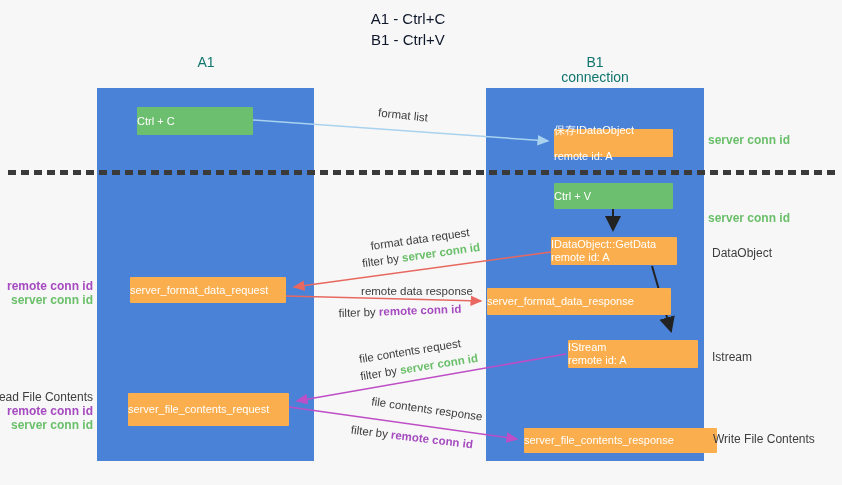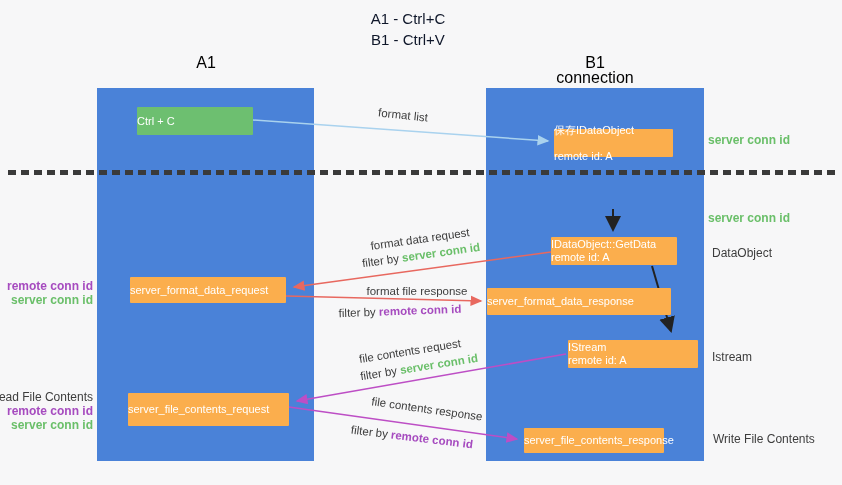--- a/index.html
+++ b/index.html
@@ -16,22 +16,22 @@
     position: absolute;
     left: 308px; top: 8px; width: 200px;
     text-align: center;
     font-size: 15px; line-height: 21px;
     color: #0f172a;
   }
   .col-header {
     position: absolute;
     width: 140px;
     text-align: center;
-    font-size: 16px; line-height: 15px;
-    color: #000000;
+    font-size: 14px; line-height: 15px;
+    color: #0f766e;
   }
   .lifeline {
     position: absolute;
     top: 88px; height: 373px;
     background: #4a82d8;
   }
   .dotline {
     position: absolute;
     left: 8px; top: 170px; width: 828px; height: 5px;
     background: repeating-linear-gradient(to right, #3a3a3a 0px, #3a3a3a 8px, rgba(0,0,0,0) 8px, rgba(0,0,0,0) 13px);
@@ -115,20 +115,23 @@
 
   <div class="node green" style="left:137px; top:107px; width:116px; height:28px;">
     <div>Ctrl + C</div>
   </div>
 
   <div class="node orange" style="left:554px; top:129px; width:119px; height:28px;gap:13px;">
     <div>保存IDataObject</div>
     <div>remote id: A</div>
   </div>
 
+  <div class="node green" style="left:554px; top:183px; width:119px; height:26px;">
+    <div>Ctrl + V</div>
+  </div>
 
   <div class="node orange" style="left:551px; top:237px; width:126px; height:28px;">
     <div>IDataObject::GetData</div>
     <div>remote id: A</div>
   </div>
 
   <div class="node orange" style="left:130px; top:277px; width:156px; height:26px;">
     <div>server_format_data_request</div>
   </div>
 
@@ -138,30 +141,30 @@
 
   <div class="node orange" style="left:568px; top:340px; width:130px; height:28px;">
     <div>IStream</div>
     <div>remote id: A</div>
   </div>
 
   <div class="node orange" style="left:128px; top:393px; width:161px; height:33px;">
     <div>server_file_contents_request</div>
   </div>
 
-  <div class="node orange" style="left:524px; top:428px; width:140px; height:25px;">
+  <div class="node orange" style="left:524px; top:428px; width:193px; height:25px;">
     <div>server_file_contents_response</div>
   </div>
 
   <div class="arrow-label" style="left:403px; top:115px; transform: translate(-50%,-50%) rotate(6deg);">format list</div>
 
   <div class="arrow-label" style="left:420px; top:239px; transform: translate(-50%,-50%) rotate(-8deg);">format data request</div>
   <div class="arrow-label" style="left:421px; top:255px; transform: translate(-50%,-50%) rotate(-8deg);"><span>filter by </span><span class="green-text">server conn id</span></div>
 
-  <div class="arrow-label" style="left:417px; top:291px; transform: translate(-50%,-50%);">format file response</div>
+  <div class="arrow-label" style="left:417px; top:291px; transform: translate(-50%,-50%);">remote data response</div>
   <div class="arrow-label" style="left:400px; top:311px; transform: translate(-50%,-50%) rotate(-2deg);"><span>filter by </span><span class="purple-text">remote conn id</span></div>
 
   <div class="arrow-label" style="left:410px; top:351px; transform: translate(-50%,-50%) rotate(-9deg);">file contents request</div>
   <div class="arrow-label" style="left:419px; top:367px; transform: translate(-50%,-50%) rotate(-9deg);"><span>filter by </span><span class="green-text">server conn id</span></div>
 
   <div class="arrow-label" style="left:427px; top:409px; transform: translate(-50%,-50%) rotate(8deg);">file contents response</div>
   <div class="arrow-label" style="left:412px; top:437px; transform: translate(-50%,-50%) rotate(7deg);"><span>filter by </span><span class="purple-text">remote conn id</span></div>
 
   <div class="side-label green-text" style="left:708px; top:133px;">server conn id</div>
   <div class="side-label green-text" style="left:708px; top:211px;">server conn id</div>

